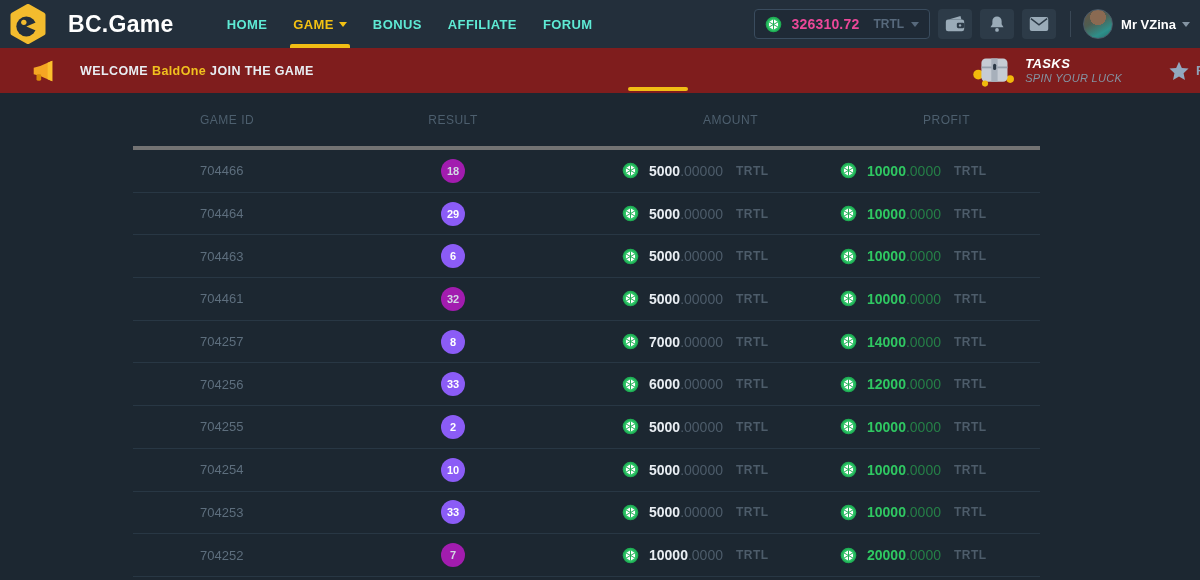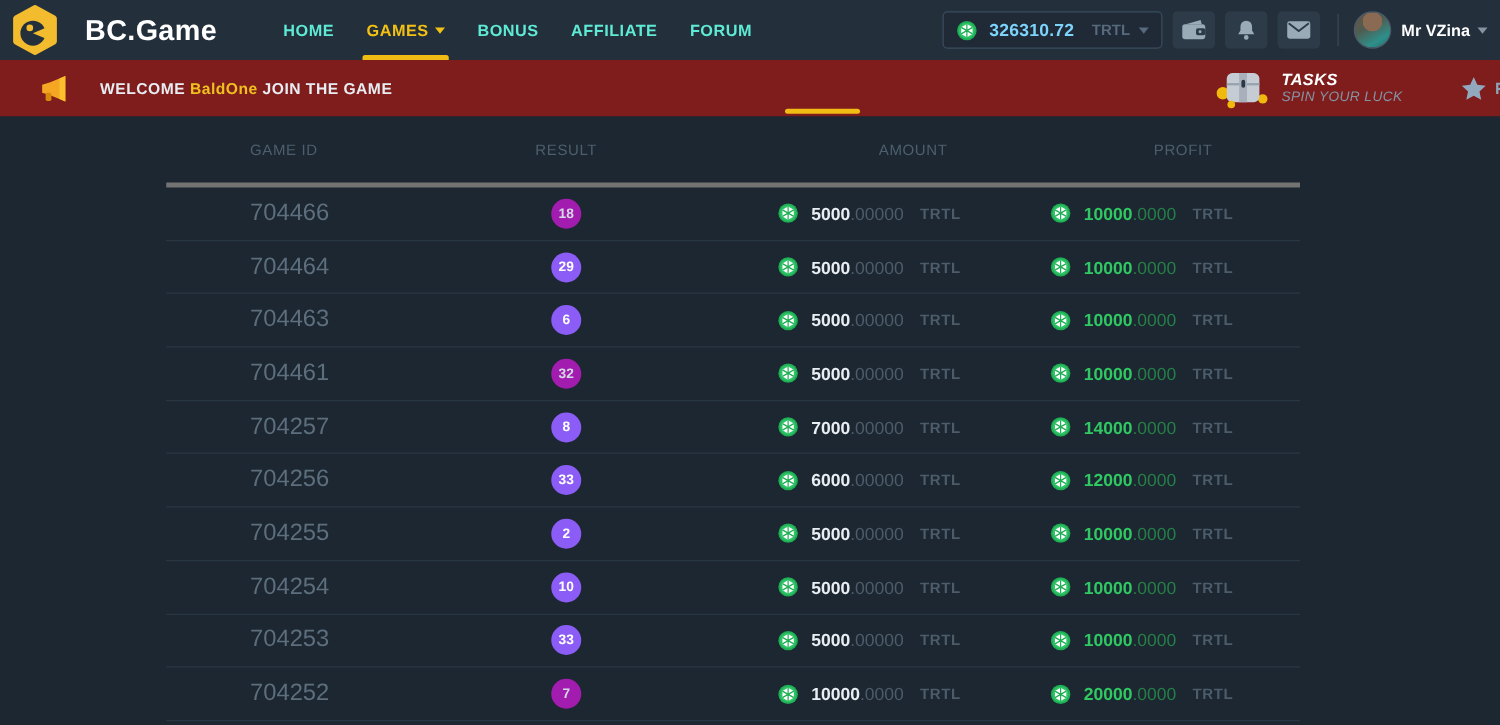--- a/index.html
+++ b/index.html
@@ -15,21 +15,21 @@
               padding:0 13px; color:#5eead4; font-size:13px; font-weight:700; letter-spacing:.4px; cursor:pointer; }
   .nav-item.active { color:#f3c113; }
   .nav-item.active::after { content:""; position:absolute; left:10px; right:10px; bottom:0;
               height:4px; background:#f1bd14; border-radius:2px 2px 0 0; }
   .caret { width:0; height:0; border-left:4px solid transparent; border-right:4px solid transparent;
            border-top:5px solid currentColor; display:inline-block; }
 
   .top-right { margin-left:auto; display:flex; align-items:center; }
   .balance-pill { display:flex; align-items:center; height:30px; background:#1f2a36;
                   border:1px solid #3a4c5e; border-radius:4px; padding:0 10px; cursor:pointer; }
-  .balance-amt { color:#7dd3fc; font-size:14px; font-weight:700; margin-left:9px; letter-spacing:.2px; }
+  .balance-amt { color:#ec4899; font-size:14px; font-weight:700; margin-left:9px; letter-spacing:.2px; }
   .balance-cur { color:#57697c; font-size:12px; font-weight:700; margin-left:14px; margin-right:7px; }
   .pill-caret { color:#57697c; }
   .icon-btn { width:34px; height:30px; background:#2d3b48; border-radius:4px; margin-left:8px;
               display:flex; align-items:center; justify-content:center; cursor:pointer; }
   .vdiv { width:1px; height:26px; background:#3a4856; margin:0 12px 0 14px; }
   .avatar { width:30px; height:30px; border-radius:50%; cursor:pointer; border:1px solid #4a5a68;
             background:
               radial-gradient(circle at 50% 26%, #8a6a52 0 31%, rgba(0,0,0,0) 32%),
               linear-gradient(150deg,#6b5340 0%,#4e5d52 40%,#2e8f8a 75%,#21706c 100%); }
   .username { color:#fff; font-size:13px; font-weight:700; margin:0 6px 0 8px; cursor:pointer; }
@@ -48,21 +48,21 @@
   .tab-indicator { position:absolute; left:628px; bottom:2px; width:60px; height:4px;
                    background:#f1bd14; border-radius:2px; }
 
   
   .content { height:487px; background:#1c2731; }
   .bets-table { margin-left:133px; width:907px; }
   .thead, .trow { display:grid; grid-template-columns:200px 240px 250px 217px; align-items:center; }
   .thead { height:57px; border-bottom:4px solid #737373; color:#4d5f6e; font-size:12px; letter-spacing:.5px; }
   .h1 { padding-left:67px; } .h2 { text-align:center; } .h3 { padding-left:130px; } .h4 { padding-left:100px; }
   .trow { height:42.7px; border-bottom:1px solid #283744; cursor:pointer; }
-  .c1 { padding-left:67px; color:#5d6e7d; font-size:19px; }
+  .c1 { padding-left:67px; color:#5d6e7d; font-size:13px; }
   .c2 { display:flex; justify-content:center; }
   .badge { min-width:24px; height:24px; border-radius:50%; display:flex; align-items:center; justify-content:center;
            font-size:11px; font-weight:700; padding:0 4px; }
   .badge-dark { background:#a21caf; color:#d3d9e4; }
   .badge-red  { background:#8b5cf6; color:#ffffff; }
   .c3 { display:flex; align-items:center; padding-left:49px; }
   .c4 { display:flex; align-items:center; padding-left:17px; }
   .val { font-size:14px; margin-left:10px; white-space:nowrap; }
   .int-white { color:#e9eef3; font-weight:700; }
   .dec-gray  { color:#4d5c6a; font-weight:400; }
@@ -83,21 +83,21 @@
       <circle cx="19" cy="22" r="3.2" fill="#f3bc2e"></circle>
     </svg>
     <span class="brand-name">BC.Game</span>
   </div>
 
   <nav class="mainnav">
     <div class="nav-item">
       <span>HOME</span>
     </div>
     <div class="nav-item active">
-      <span>GAMES</span>
+      <span>GAME</span>
       <span class="caret"></span>
     </div>
     <div class="nav-item">
       <span>BONUS</span>
     </div>
     <div class="nav-item">
       <span>AFFILIATE</span>
     </div>
     <div class="nav-item">
       <span>FORUM</span>

